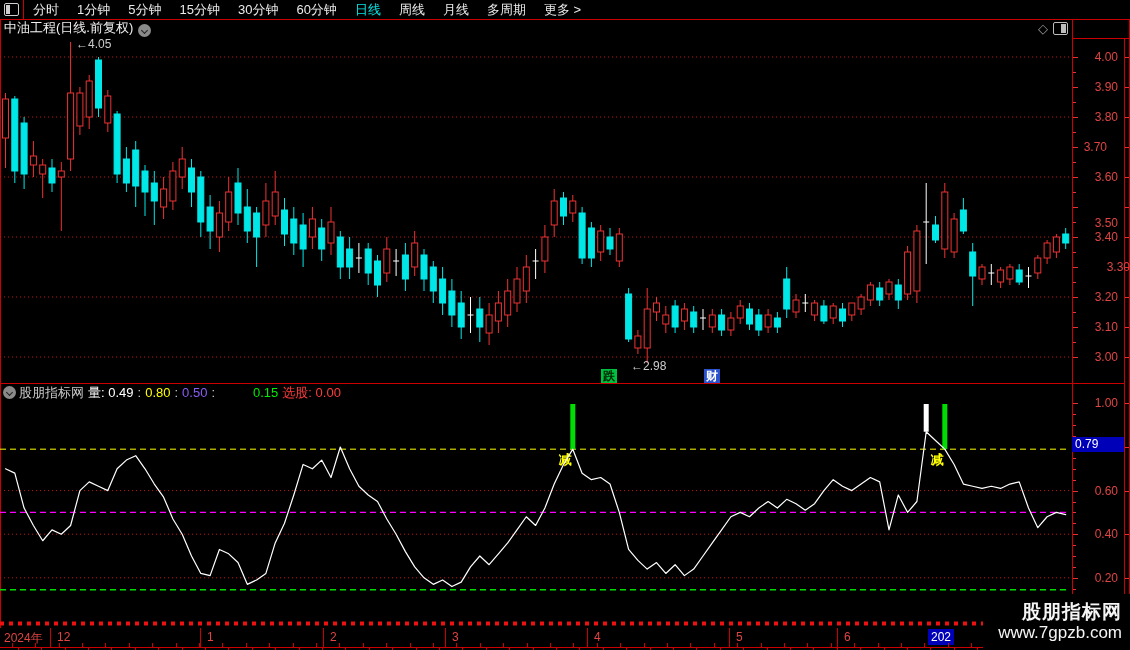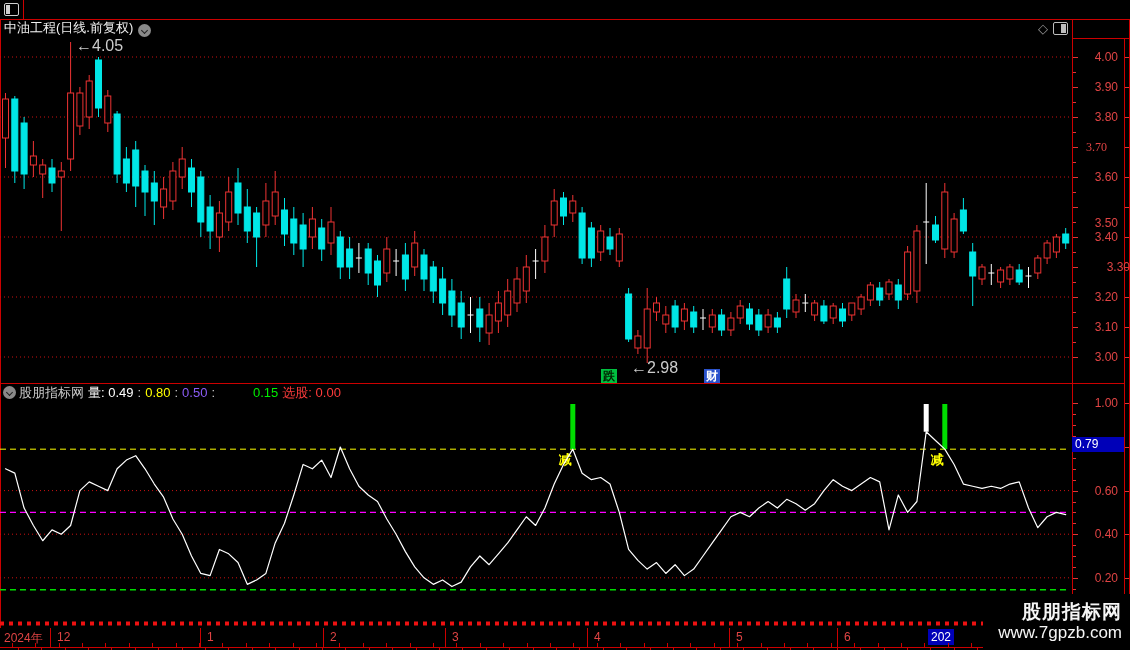--- a/index.html
+++ b/index.html
@@ -40,40 +40,53 @@
   #ind-header .seg{margin-right:4px;}
   
   #time-axis{position:absolute;left:0;top:628px;width:1130px;height:19px;background:#000;}
   .time-label{position:absolute;top:2px;color:#e04444;font-size:12px;white-space:nowrap;}
   .month-tick{position:absolute;top:0;width:1px;height:19px;background:#cc0000;}
   .minor-tick{position:absolute;width:1px;height:4px;background:#cc0000;bottom:0;}
   #time-badge{position:absolute;top:1px;width:26px;height:16px;background:#0000b8;color:#fff;font-size:12px;line-height:16px;text-align:center;}
   #bottom-strip{position:absolute;left:0;top:648px;width:1130px;height:2px;background:#000;}
   .strip-tick{position:absolute;top:0;width:1px;height:2px;background:#cc0000;}
   
-  .annot{position:absolute;color:#cccccc;font-size:16px;white-space:nowrap;}
+  .annot{position:absolute;color:#cccccc;font-size:12px;white-space:nowrap;}
   .tag-badge{position:absolute;font-size:12px;font-weight:bold;line-height:14px;padding:0 2px;}
   
   #watermark{position:absolute;left:983px;top:594px;width:147px;height:56px;background:#000;z-index:30;
              display:flex;flex-direction:column;align-items:flex-end;justify-content:center;padding-right:8px;box-sizing:border-box;}
   #watermark .w1{color:#f5f5f5;font-size:19px;font-weight:bold;letter-spacing:1px;line-height:22px;}
   #watermark .w2{color:#f5f5f5;font-size:17px;line-height:20px;}
   svg{position:absolute;display:block;}
 </style>
 </head>
 <body>
 
 <div id="app">
 
   <div id="menubar">
     <div id="menu-left-iconbox">
       <div class="split-icon">
           <div class="half left"></div>
         </div>
     </div>
+    <div id="menu-items">
+        <span class="menu-item">分时</span>
+        <span class="menu-item">1分钟</span>
+        <span class="menu-item">5分钟</span>
+        <span class="menu-item">15分钟</span>
+        <span class="menu-item">30分钟</span>
+        <span class="menu-item">60分钟</span>
+        <span class="menu-item active">日线</span>
+        <span class="menu-item">周线</span>
+        <span class="menu-item">月线</span>
+        <span class="menu-item">多周期</span>
+        <span class="menu-item">更多 &gt;</span>
+      </div>
   </div>
 
   <div id="title-row">
     <span id="chart-title">中油工程(日线.前复权)</span>
     <span class="circle-chevron"></span>
   </div>
   <div id="title-right-icons">
     <span id="diamond-icon">◇</span>
     <span class="panel-icon"></span>
   </div>
@@ -336,21 +349,21 @@
       <rect x="923.7" y="3" width="5" height="27.74000000000001" fill="#ffffff"></rect>
       <rect x="942.3000000000001" y="3" width="5" height="45.18" fill="#00dd00"></rect>
       <text x="930.8000000000001" y="63.18" fill="#ffff00" font-size="13" font-weight="bold" stroke="#000" stroke-width="0.6" paint-order="stroke">减</text>
       <polyline points="5.5,67.80000000000001 14.8,72.16 24.1,107.04 33.400000000000006,124.48 42.7,139.74 52,128.84000000000003 61.300000000000004,133.2 70.60000000000001,124.48 79.9,89.60000000000002 89.2,80.88000000000001 98.5,85.24000000000001 107.80000000000001,89.60000000000002 117.10000000000001,67.80000000000001 126.4,59.08000000000001 135.70000000000002,54.720000000000006 145,67.80000000000001 154.3,83.06 163.60000000000002,96.14000000000001 172.9,117.94000000000001 182.20000000000002,133.2 191.5,155 200.8,172.44 210.10000000000002,174.62 219.4,148.46 228.70000000000002,152.82 238.00000000000003,161.54000000000002 247.3,183.34 256.6,178.98000000000002 265.90000000000003,172.44 275.20000000000005,141.92000000000002 284.5,122.30000000000001 293.8,93.96000000000001 303.1,63.44000000000001 312.40000000000003,67.80000000000001 321.70000000000005,59.08000000000001 331,76.52000000000001 340.3,46 349.6,67.80000000000001 358.90000000000003,85.24000000000001 368.20000000000005,93.96000000000001 377.5,100.5 386.8,117.94000000000001 396.1,133.2 405.40000000000003,150.64000000000001 414.70000000000005,165.9 424.00000000000006,176.8 433.3,183.34 442.6,178.98000000000002 451.90000000000003,185.52 461.20000000000005,181.16000000000003 470.50000000000006,165.9 479.8,155 489.1,163.72000000000003 498.40000000000003,152.82 507.70000000000005,141.92000000000002 517,128.84000000000003 526.3000000000001,115.76000000000002 535.6,124.48 544.9000000000001,107.04 554.2,83.06 563.5,63.44000000000001 572.8000000000001,48.18 582.1,72.16 591.4000000000001,78.7 600.7,76.52000000000001 610,83.06 619.3000000000001,111.4 628.6,148.46 637.9000000000001,159.36 647.2,168.08 656.5,161.54000000000002 665.8000000000001,172.44 675.1,163.72000000000003 684.4000000000001,174.62 693.7,168.08 703,155 712.3000000000001,141.92000000000002 721.6,128.84000000000003 730.9000000000001,115.76000000000002 740.2,111.4 749.5,115.76000000000002 758.8000000000001,107.04 768.1,100.5 777.4000000000001,107.04 786.7,98.32 796.0000000000001,102.68 805.3000000000001,109.22 814.6,102.68 823.9000000000001,89.60000000000002 833.2,78.7 842.5000000000001,85.24000000000001 851.8000000000001,89.60000000000002 861.1,83.06 870.4000000000001,76.52000000000001 879.7,80.88000000000001 889.0000000000001,128.84000000000003 898.3000000000001,93.96000000000001 907.6,111.4 916.9000000000001,100.5 926.2,30.74000000000001 935.5000000000001,39.46000000000002 944.8000000000001,48.18 954.1,63.44000000000001 963.4000000000001,83.06 972.7,85.24000000000001 982.0000000000001,87.42000000000002 991.3000000000001,85.24000000000001 1000.6,87.42000000000002 1009.9000000000001,83.06 1019.2,80.88000000000001 1028.5,107.04 1037.8000000000002,126.66000000000001 1047.1000000000001,115.76000000000002 1056.4,111.4 1065.7,113.58000000000001" fill="none" stroke="#ffffff" stroke-width="1.2" stroke-linejoin="round" stroke-linecap="round"></polyline>
     </svg>
 
   <div id="axes-layer">
       <div class="axis-label" style="left: 1074px; top: 50px;">4.00</div>
       <div class="axis-label" style="left: 1074px; top: 80px;">3.90</div>
       <div class="axis-label" style="left: 1074px; top: 110px;">3.80</div>
-      <div class="axis-label" style="left: 1063px; top: 140px; font-family: Liberation Serif, serif;">3.70</div>
+      <div class="axis-label" style="left: 1063px; top: 140px;">3.70</div>
       <div class="axis-label" style="left: 1074px; top: 170px;">3.60</div>
       <div class="axis-label" style="left: 1074px; top: 216px;">3.50</div>
       <div class="axis-label" style="left: 1074px; top: 230px;">3.40</div>
       <div class="axis-label" style="left: 1074px; top: 260px; margin-left: 12px;">3.30</div>
       <div class="axis-label" style="left: 1074px; top: 290px;">3.20</div>
       <div class="axis-label" style="left: 1074px; top: 320px;">3.10</div>
       <div class="axis-label" style="left: 1074px; top: 350px;">3.00</div>
       <div class="tickmark" style="left: 1073px; top: 57px; width: 5px;"></div>
       <div class="tickmark" style="left: 1125px; top: 57px; width: 4px;"></div>
       <div class="tickmark" style="left: 1073px; top: 72px; width: 3px;"></div>

